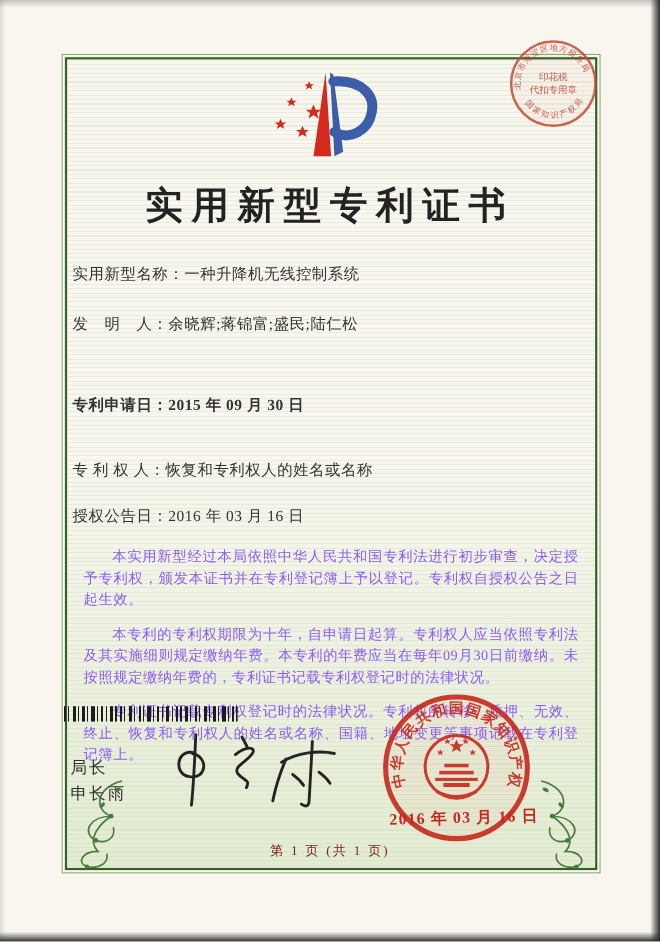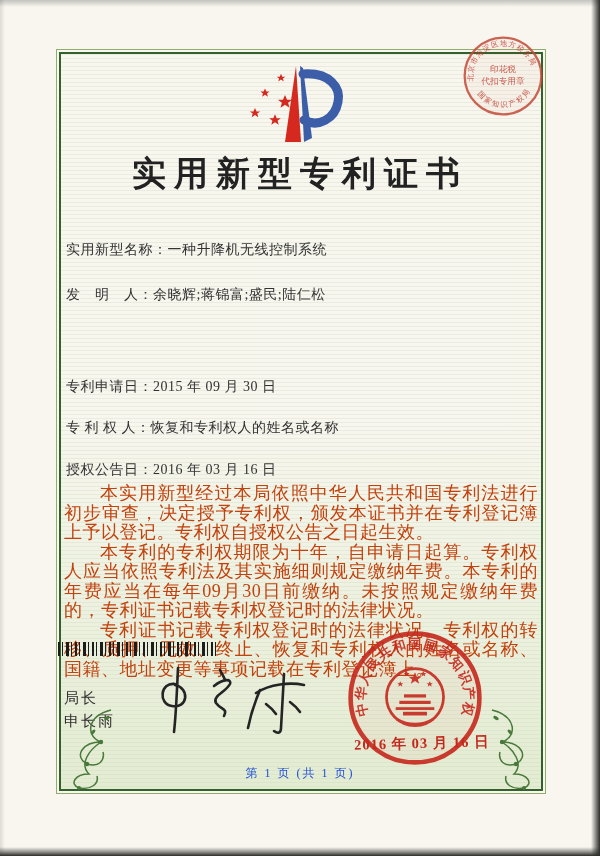--- a/index.html
+++ b/index.html
@@ -38,34 +38,34 @@
     content:"";position:absolute;inset:0;
     background:linear-gradient(to bottom,rgba(205,226,180,0) 50%,rgba(198,221,170,.42) 100%);
   }
 
   .cert-number{position:absolute;left:66px;top:72px;font-size:13.5px;letter-spacing:3px;color:#3a3a3a;}
 
   .logo{position:absolute;left:240px;top:58px;}
   .tax-stamp{position:absolute;left:461px;top:34px;opacity:.85;}
 
   .title{
-    position:absolute;left:0;right:0;top:148px;margin:3px;text-align:center;
+    position:absolute;left:0;right:0;top:148px;margin:16px;text-align:center;
     font-size:34px;font-weight:600;letter-spacing:8px;color:#222;
   }
 
   .row{position:absolute;left:66px;font-size:14px;letter-spacing:.5px;color:#333;white-space:nowrap;}
   .row .flabel{color:#333;}
   .row .fvalue{color:#333;}
   .row-0{top:241px;text-align:center;} .row-1{top:286px;} .row-2{top:331px;}
-  .row-3{top:378px;} .row-4{top:419px;} .row-5{top:461px;}
+  .row-3{top:360px;font-weight:bold;} .row-4{top:419px;} .row-5{top:461px;}
 
   .paragraphs{position:absolute;left:64px;top:484px;width:474px;}
   .paragraphs p{
-    margin:0;text-indent:2em;font-size:18px;line-height:19.5px;
-    text-align:justify;color:#c2410c;letter-spacing:.5px;
+    margin:12px;text-indent:2em;font-size:13px;line-height:19.5px;
+    text-align:justify;color:#8b5cf6;letter-spacing:.5px;
   }
 
   .barcode{
     position:absolute;left:58px;top:642px;width:158px;height:14px;
     background:repeating-linear-gradient(90deg,
       #1c1c1c 0 2px, rgba(0,0,0,0) 2px 4px,
       #1c1c1c 4px 5px, rgba(0,0,0,0) 5px 8px,
       #1c1c1c 8px 11px, rgba(0,0,0,0) 11px 13px,
       #1c1c1c 13px 14px, rgba(0,0,0,0) 14px 17px);
   }
@@ -78,21 +78,21 @@
   .signature{position:absolute;left:148px;top:660px;}
   .visually-hidden{position:absolute;width:1px;height:1px;overflow:hidden;clip:rect(0 0 0 0);white-space:nowrap;}
 
   .main-seal{position:absolute;left:346px;top:629px;opacity:.9;}
   .seal-date{
     position:absolute;left:354px;top:734px;font-size:14.5px;font-weight:bold;
     color:#c5281c;letter-spacing:1px;transform:rotate(-1.5deg);white-space:nowrap;
   }
 
   .footer{position:absolute;left:0;right:0;top:765px;text-align:center;
-    font-size:12px;letter-spacing:2px;color:#1d4ed8;}
+    font-size:12px;letter-spacing:2px;color:#7f1d1d;}
 
   .flourish-bl{position:absolute;left:59px;top:706px;}
   .flourish-br{position:absolute;left:486px;top:706px;transform:scaleX(-1);}
 </style>
 </head>
 <body>
 
 <div class="page">
 
   <svg width="0" height="0" style="position:absolute" aria-hidden="true">

